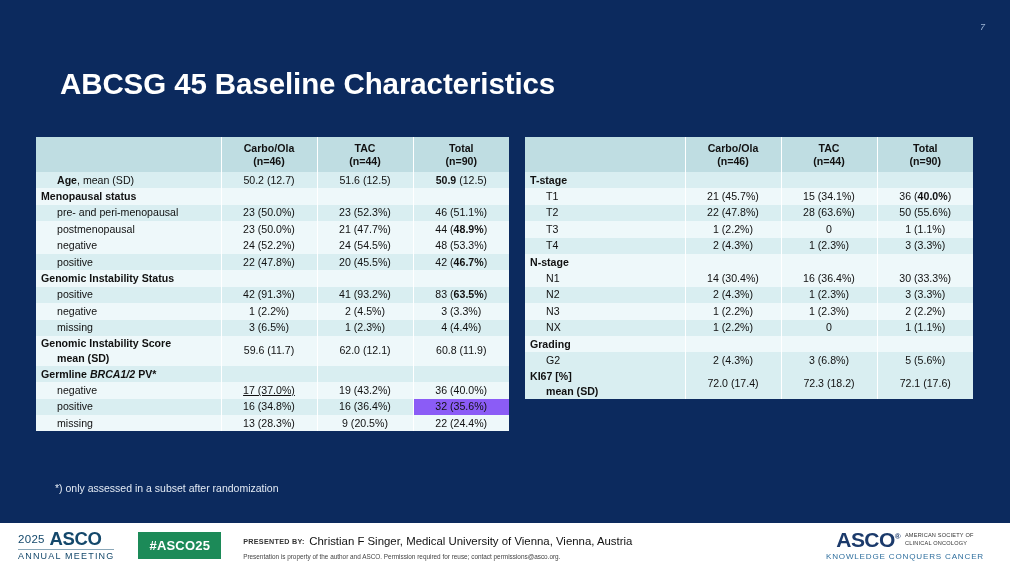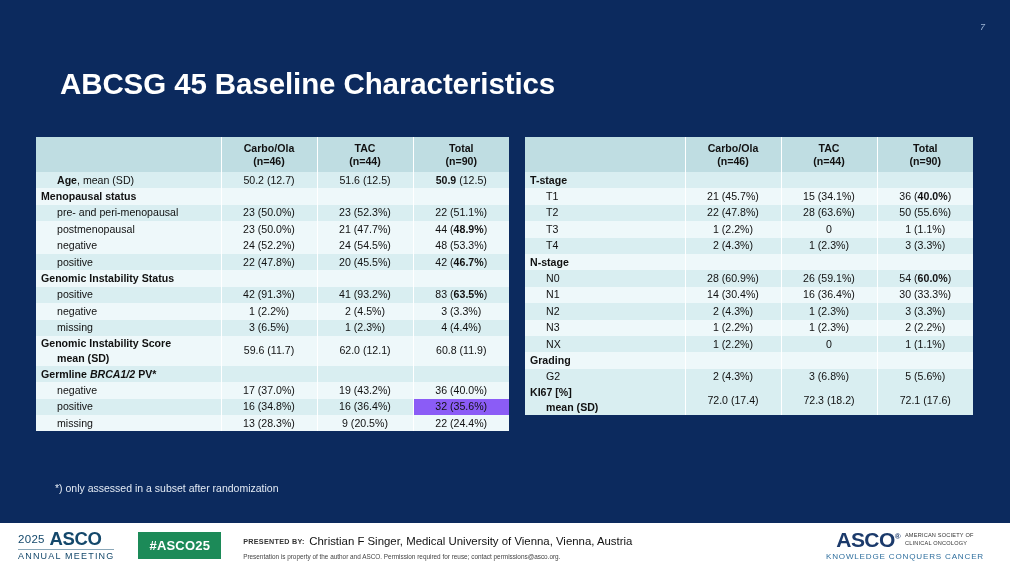--- a/index.html
+++ b/index.html
@@ -234,21 +234,21 @@
           <tr class="even">
             <td class="label group" style="background: rgb(238, 248, 250);">Menopausal status</td>
             <td class="val" style="background: rgb(238, 248, 250);"></td>
             <td class="val" style="background: rgb(238, 248, 250);"></td>
             <td class="val" style="background: rgb(238, 248, 250);"></td>
           </tr>
           <tr class="odd">
             <td class="label item" style="background: rgb(217, 238, 241);">pre- and peri-menopausal</td>
             <td class="val" style="background: rgb(217, 238, 241);">23 (50.0%)</td>
             <td class="val" style="background: rgb(217, 238, 241);">23 (52.3%)</td>
-            <td class="val" style="background: rgb(217, 238, 241);">22 (51.1%)</td>
+            <td class="val" style="background: rgb(217, 238, 241);">46 (51.1%)</td>
           </tr>
           <tr class="even">
             <td class="label item" style="background: rgb(238, 248, 250);">postmenopausal</td>
             <td class="val" style="background: rgb(238, 248, 250);">23 (50.0%)</td>
             <td class="val" style="background: rgb(238, 248, 250);">21 (47.7%)</td>
             <td class="val" style="background: rgb(238, 248, 250);">44 (<span class="b">48.9%</span>)</td>
           </tr>
           <tr class="even">
             <td class="label item" style="background: rgb(238, 248, 250);">negative</td>
             <td class="val" style="background: rgb(238, 248, 250);">24 (52.2%)</td>
@@ -292,21 +292,21 @@
             <td class="val" style="background: rgb(238, 248, 250);">60.8 (11.9)</td>
           </tr>
           <tr class="odd">
             <td class="label group" style="background: rgb(217, 238, 241);">Germline <span class="i b">BRCA1/2</span> PV*</td>
             <td class="val" style="background: rgb(217, 238, 241);"></td>
             <td class="val" style="background: rgb(217, 238, 241);"></td>
             <td class="val" style="background: rgb(217, 238, 241);"></td>
           </tr>
           <tr class="even">
             <td class="label item" style="background: rgb(238, 248, 250);">negative</td>
-            <td class="val" style="background: rgb(238, 248, 250);">17 (37.0%)</td>
+            <td class="val" style="background: rgb(238, 248, 250); text-decoration: underline;">17 (37.0%)</td>
             <td class="val" style="background: rgb(238, 248, 250);">19 (43.2%)</td>
             <td class="val" style="background: rgb(238, 248, 250);">36 (40.0%)</td>
           </tr>
           <tr class="odd">
             <td class="label item" style="background: rgb(217, 238, 241);">positive</td>
             <td class="val" style="background: rgb(217, 238, 241);">16 (34.8%)</td>
             <td class="val" style="background: rgb(217, 238, 241);">16 (36.4%)</td>
             <td class="val" style="background: #8b5cf6; margin-top: 12px;">32 (35.6%)</td>
           </tr>
           <tr class="even">
@@ -373,26 +373,20 @@
             <td class="label item" style="background: rgb(217, 238, 241);">T4</td>
             <td class="val" style="background: rgb(217, 238, 241);">2 (4.3%)</td>
             <td class="val" style="background: rgb(217, 238, 241);">1 (2.3%)</td>
             <td class="val" style="background: rgb(217, 238, 241);">3 (3.3%)</td>
           </tr>
           <tr class="even">
             <td class="label group" style="background: rgb(238, 248, 250);">N-stage</td>
             <td class="val" style="background: rgb(238, 248, 250);"></td>
             <td class="val" style="background: rgb(238, 248, 250);"></td>
             <td class="val" style="background: rgb(238, 248, 250);"></td>
-          </tr>
-          <tr class="odd">
-            <td class="label item" style="background: rgb(217, 238, 241);">N0</td>
-            <td class="val" style="background: rgb(217, 238, 241);">28 (60.9%)</td>
-            <td class="val" style="background: rgb(217, 238, 241);">26 (59.1%)</td>
-            <td class="val" style="background: rgb(217, 238, 241);">54 (<span class="b">60.0%</span>)</td>
           </tr>
           <tr class="even">
             <td class="label item" style="background: rgb(238, 248, 250);">N1</td>
             <td class="val" style="background: rgb(238, 248, 250);">14 (30.4%)</td>
             <td class="val" style="background: rgb(238, 248, 250);">16 (36.4%)</td>
             <td class="val" style="background: rgb(238, 248, 250);">30 (33.3%)</td>
           </tr>
           <tr class="odd">
             <td class="label item" style="background: rgb(217, 238, 241);">N2</td>
             <td class="val" style="background: rgb(217, 238, 241);">2 (4.3%)</td>

